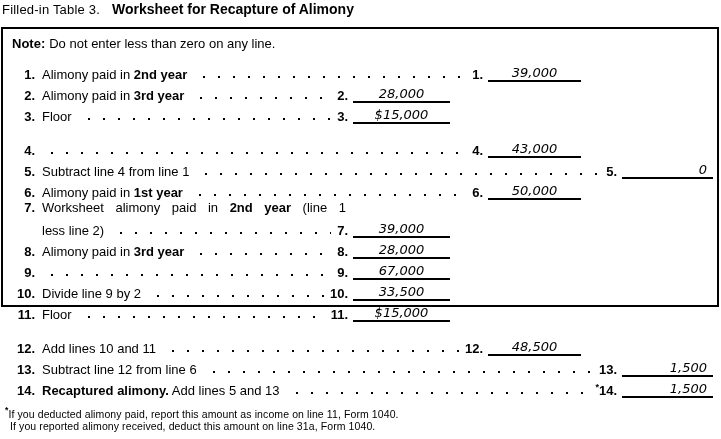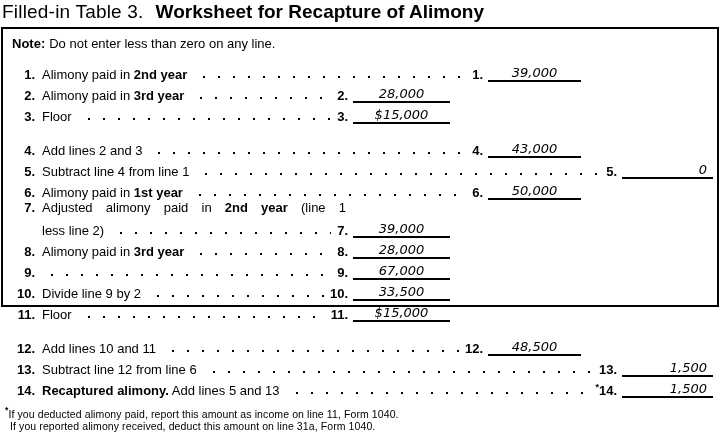--- a/index.html
+++ b/index.html
@@ -7,22 +7,22 @@
   .page {
     position:relative;
     width:721px; height:439px;
     background:#fff; color:#000;
     font-family:"Liberation Sans", sans-serif;
     font-size:13px;
     overflow:hidden;
   }
   
   .title-bar { padding:1px 0 0 2px; height:24px; white-space:nowrap; }
-  .title-prefix { font-size:19px; letter-spacing:0.2px; }
-  .title-main { font-size:19px; font-weight:bold; margin-left:12px; }
+  .title-prefix { font-size:13px; letter-spacing:0.2px; }
+  .title-main { font-size:14px; font-weight:bold; margin-left:12px; }
 
   
   .worksheet-box {
     position:absolute; left:1px; right:2px; top:27px;
     height:280px;
     border:2px solid #000;
     padding:7px 4px 0 6px;
   }
   .note-line { margin:0 0 10px 3px; }
   .note-label { font-weight:bold; margin-right:4px; }
@@ -112,21 +112,20 @@
           <span class="leader"></span>
           <span class="entry">
             <b class="entry-num">3.</b>
             <span class="entry-line col-A">$15,000</span>
           </span>
           <span class="spacer-A"></span>
         </div>
         <div class="row-gap"></div>
         <div class="row">
           <span class="row-num">4.</span>
-          <span class="row-label"><span>Add lines 2 and 3</span><b></b><span></span></span>
           <span class="leader"></span>
           <span class="entry">
             <b class="entry-num">4.</b>
             <span class="entry-line col-B">43,000</span>
           </span>
           <span class="spacer-B"></span>
         </div>
         <div class="row">
           <span class="row-num">5.</span>
           <span class="row-label"><span>Subtract line 4 from line 1</span><b></b><span></span></span>
@@ -141,21 +140,21 @@
           <span class="row-label"><span>Alimony paid in </span><b>1st year</b><span></span></span>
           <span class="leader"></span>
           <span class="entry">
             <b class="entry-num">6.</b>
             <span class="entry-line col-B">50,000</span>
           </span>
           <span class="spacer-B"></span>
         </div>
         <div class="row wrap-first">
           <span class="row-num">7.</span>
-          <span class="row-label"><span>Adjusted alimony paid in </span><b>2nd year</b><span> (line 1</span></span>
+          <span class="row-label"><span>Worksheet alimony paid in </span><b>2nd year</b><span> (line 1</span></span>
         </div>
         <div class="row">
           <span class="row-num"></span>
           <span class="row-label">less line 2)</span>
           <span class="leader"></span>
           <span class="entry">
             <b class="entry-num">7.</b>
             <span class="entry-line col-A">39,000</span>
           </span>
           <span class="spacer-A"></span>

